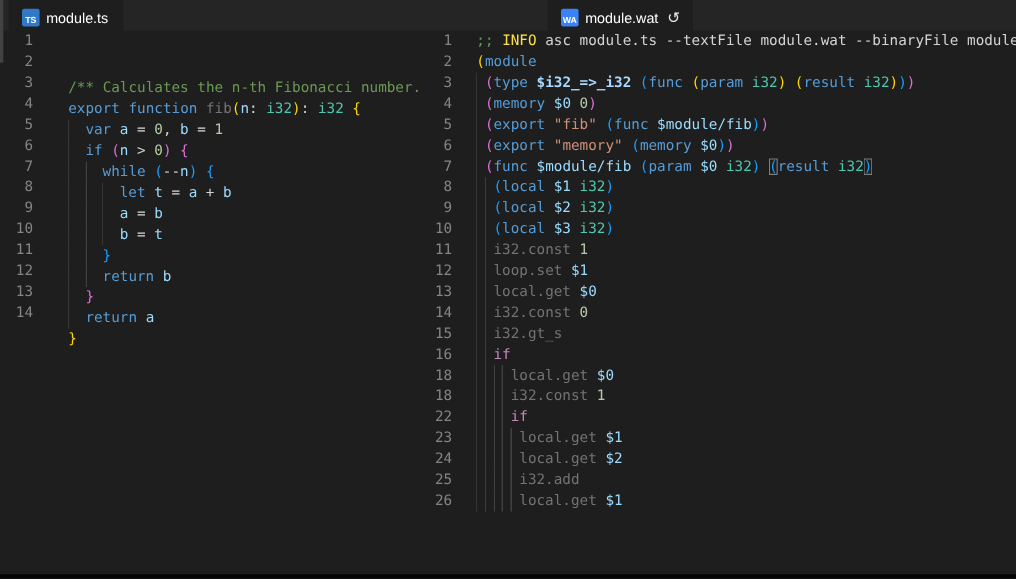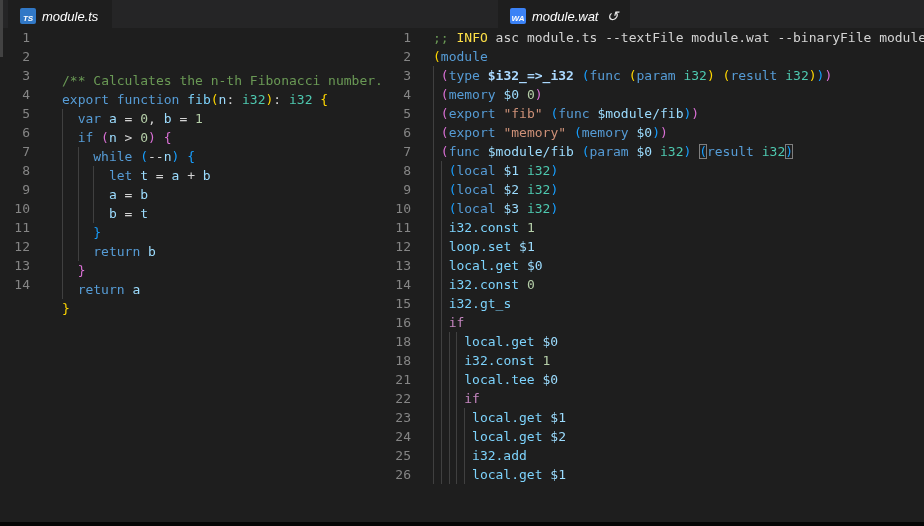--- a/index.html
+++ b/index.html
@@ -1,21 +1,21 @@
 <!DOCTYPE html>
 <html><head>
 <meta charset="utf-8">
 <style>
   html,body{margin:0;padding:0;background:#111;}
   .window{position:relative;width:924px;height:526px;background:#1e1e1e;overflow:hidden;
           font-family:"DejaVu Sans Mono",monospace;}
   .tabbar{position:absolute;left:0;top:0;width:924px;height:28px;background:#252526;}
   .tab{position:absolute;top:0;height:28px;display:flex;align-items:center;gap:6px;
        padding:16px 12px;background:#1e1e1e;color:#ffffff;
-       font-family:"Liberation Sans",sans-serif;font-size:13px;cursor:pointer;box-sizing:border-box;font-style:italic;}
+       font-family:"Liberation Sans",sans-serif;font-size:13px;cursor:pointer;box-sizing:border-box;}
   .tab-ts{left:8px;width:104px;}
   .tab-wat{left:498px;width:132px;}
   .ficon{width:16px;height:16px;flex:none;display:flex;align-items:flex-end;justify-content:center;
          color:#fff;font-weight:bold;font-size:8px;font-family:"Liberation Sans",sans-serif;
          border-radius:2px;line-height:1.1;}
   .reload{font-size:14px;color:#e7e7e7;margin-left:2px;}
   .corner-sliver{position:absolute;left:0;top:0;width:3px;height:57px;background:#424242;}
   .editors{position:absolute;left:0;top:28px;width:924px;height:494px;display:flex;}
   .pane{height:494px;overflow:hidden;}
   .pane-left{width:385px;flex:none;}
@@ -26,21 +26,21 @@
   .pane-right .ln{width:26px;}
   .code{flex:none;white-space:pre;color:#d4d4d4;}
   .pane-left .code{padding-left:32px;margin-top:43px;}
   .pane-right .code{padding-left:22px;}
   .ic{display:inline-block;width:1ch;height:19px;vertical-align:top;}
   .ic.g{background:linear-gradient(to right,#404040 1px,transparent 1px);}
   .tk-b3m{box-shadow:inset 0 0 0 1px #7f7f7f;}
   .tk-ent{font-weight:bold;margin-top:29px;}
   .bottom-edge{position:absolute;left:0;bottom:0;width:924px;height:4px;background:#050505;}
 </style>
-<style>.tk-kw{color:#569cd6;text-align:right;}.tk-ctrl{color:#c586c0;}.tk-fn{color:#7dd3fc;}.tk-var{color:#9cdcfe;}.tk-ent{color:#abd9ff;}.tk-type{color:#4ec9b0;}.tk-num{color:#b5cea8;}.tk-str{color:#ce9178;}.tk-cmt{color:#6a9955;}.tk-info{color:#fde047;}.tk-txt{color:#d4d4d4;}.tk-b1{color:#ffd700;}.tk-b2{color:#da70d6;}.tk-b3{color:#179fff;}.tk-b3m{color:#179fff;}</style></head>
+<style>.tk-kw{color:#569cd6;text-align:right;}.tk-ctrl{color:#c586c0;}.tk-fn{color:#737373;}.tk-var{color:#9cdcfe;}.tk-ent{color:#abd9ff;}.tk-type{color:#4ec9b0;}.tk-num{color:#b5cea8;}.tk-str{color:#ce9178;}.tk-cmt{color:#6a9955;}.tk-info{color:#fde047;}.tk-txt{color:#d4d4d4;}.tk-b1{color:#ffd700;}.tk-b2{color:#da70d6;}.tk-b3{color:#179fff;}.tk-b3m{color:#179fff;}</style></head>
 <body>
 
 <div class="window">
 
   <div class="tabbar">
     <div class="tab tab-ts">
       <span class="ficon" style="background: rgb(49, 120, 198);">TS</span>
       <span>module.ts</span>
     </div>
     <div class="tab tab-wat">
@@ -84,21 +84,20 @@
           <div class="cl"><span class="ln">9</span><span class="code"><span class="ic g"> </span><span class="ic g"> </span><span class="tk-b3">(</span><span class="tk-kw">local</span><span class="tk-txt"> </span><span class="tk-var">$2</span><span class="tk-txt"> </span><span class="tk-type">i32</span><span class="tk-b3">)</span></span></div>
           <div class="cl"><span class="ln">10</span><span class="code"><span class="ic g"> </span><span class="ic g"> </span><span class="tk-b3">(</span><span class="tk-kw">local</span><span class="tk-txt"> </span><span class="tk-var">$3</span><span class="tk-txt"> </span><span class="tk-type">i32</span><span class="tk-b3">)</span></span></div>
           <div class="cl"><span class="ln">11</span><span class="code"><span class="ic g"> </span><span class="ic g"> </span><span class="tk-fn">i32.const</span><span class="tk-txt"> </span><span class="tk-num">1</span></span></div>
           <div class="cl"><span class="ln">12</span><span class="code"><span class="ic g"> </span><span class="ic g"> </span><span class="tk-fn">loop.set</span><span class="tk-txt"> </span><span class="tk-var">$1</span></span></div>
           <div class="cl"><span class="ln">13</span><span class="code"><span class="ic g"> </span><span class="ic g"> </span><span class="tk-fn">local.get</span><span class="tk-txt"> </span><span class="tk-var">$0</span></span></div>
           <div class="cl"><span class="ln">14</span><span class="code"><span class="ic g"> </span><span class="ic g"> </span><span class="tk-fn">i32.const</span><span class="tk-txt"> </span><span class="tk-num">0</span></span></div>
           <div class="cl"><span class="ln">15</span><span class="code"><span class="ic g"> </span><span class="ic g"> </span><span class="tk-fn">i32.gt_s</span></span></div>
           <div class="cl"><span class="ln">16</span><span class="code"><span class="ic g"> </span><span class="ic g"> </span><span class="tk-ctrl">if</span></span></div>
           <div class="cl"><span class="ln">18</span><span class="code"><span class="ic g"> </span><span class="ic g"> </span><span class="ic g"> </span><span class="ic g"> </span><span class="tk-fn">local.get</span><span class="tk-txt"> </span><span class="tk-var">$0</span></span></div>
           <div class="cl"><span class="ln">18</span><span class="code"><span class="ic g"> </span><span class="ic g"> </span><span class="ic g"> </span><span class="ic g"> </span><span class="tk-fn">i32.const</span><span class="tk-txt"> </span><span class="tk-num">1</span></span></div>
-          <div class="cl"><span class="ln">21</span><span class="code"><span class="ic g"> </span><span class="ic g"> </span><span class="ic g"> </span><span class="ic g"> </span><span class="tk-fn">local.tee</span><span class="tk-txt"> </span><span class="tk-var">$0</span></span></div>
           <div class="cl"><span class="ln">22</span><span class="code"><span class="ic g"> </span><span class="ic g"> </span><span class="ic g"> </span><span class="ic g"> </span><span class="tk-ctrl">if</span></span></div>
           <div class="cl"><span class="ln">23</span><span class="code"><span class="ic g"> </span><span class="ic g"> </span><span class="ic g"> </span><span class="ic g"> </span><span class="ic g"> </span><span class="tk-fn">local.get</span><span class="tk-txt"> </span><span class="tk-var">$1</span></span></div>
           <div class="cl"><span class="ln">24</span><span class="code"><span class="ic g"> </span><span class="ic g"> </span><span class="ic g"> </span><span class="ic g"> </span><span class="ic g"> </span><span class="tk-fn">local.get</span><span class="tk-txt"> </span><span class="tk-var">$2</span></span></div>
           <div class="cl"><span class="ln">25</span><span class="code"><span class="ic g"> </span><span class="ic g"> </span><span class="ic g"> </span><span class="ic g"> </span><span class="ic g"> </span><span class="tk-fn">i32.add</span></span></div>
           <div class="cl"><span class="ln">26</span><span class="code"><span class="ic g"> </span><span class="ic g"> </span><span class="ic g"> </span><span class="ic g"> </span><span class="ic g"> </span><span class="tk-fn">local.get</span><span class="tk-txt"> </span><span class="tk-var">$1</span></span></div>
         </div>
     </div>
   </div>
 
   <div class="bottom-edge"></div>

